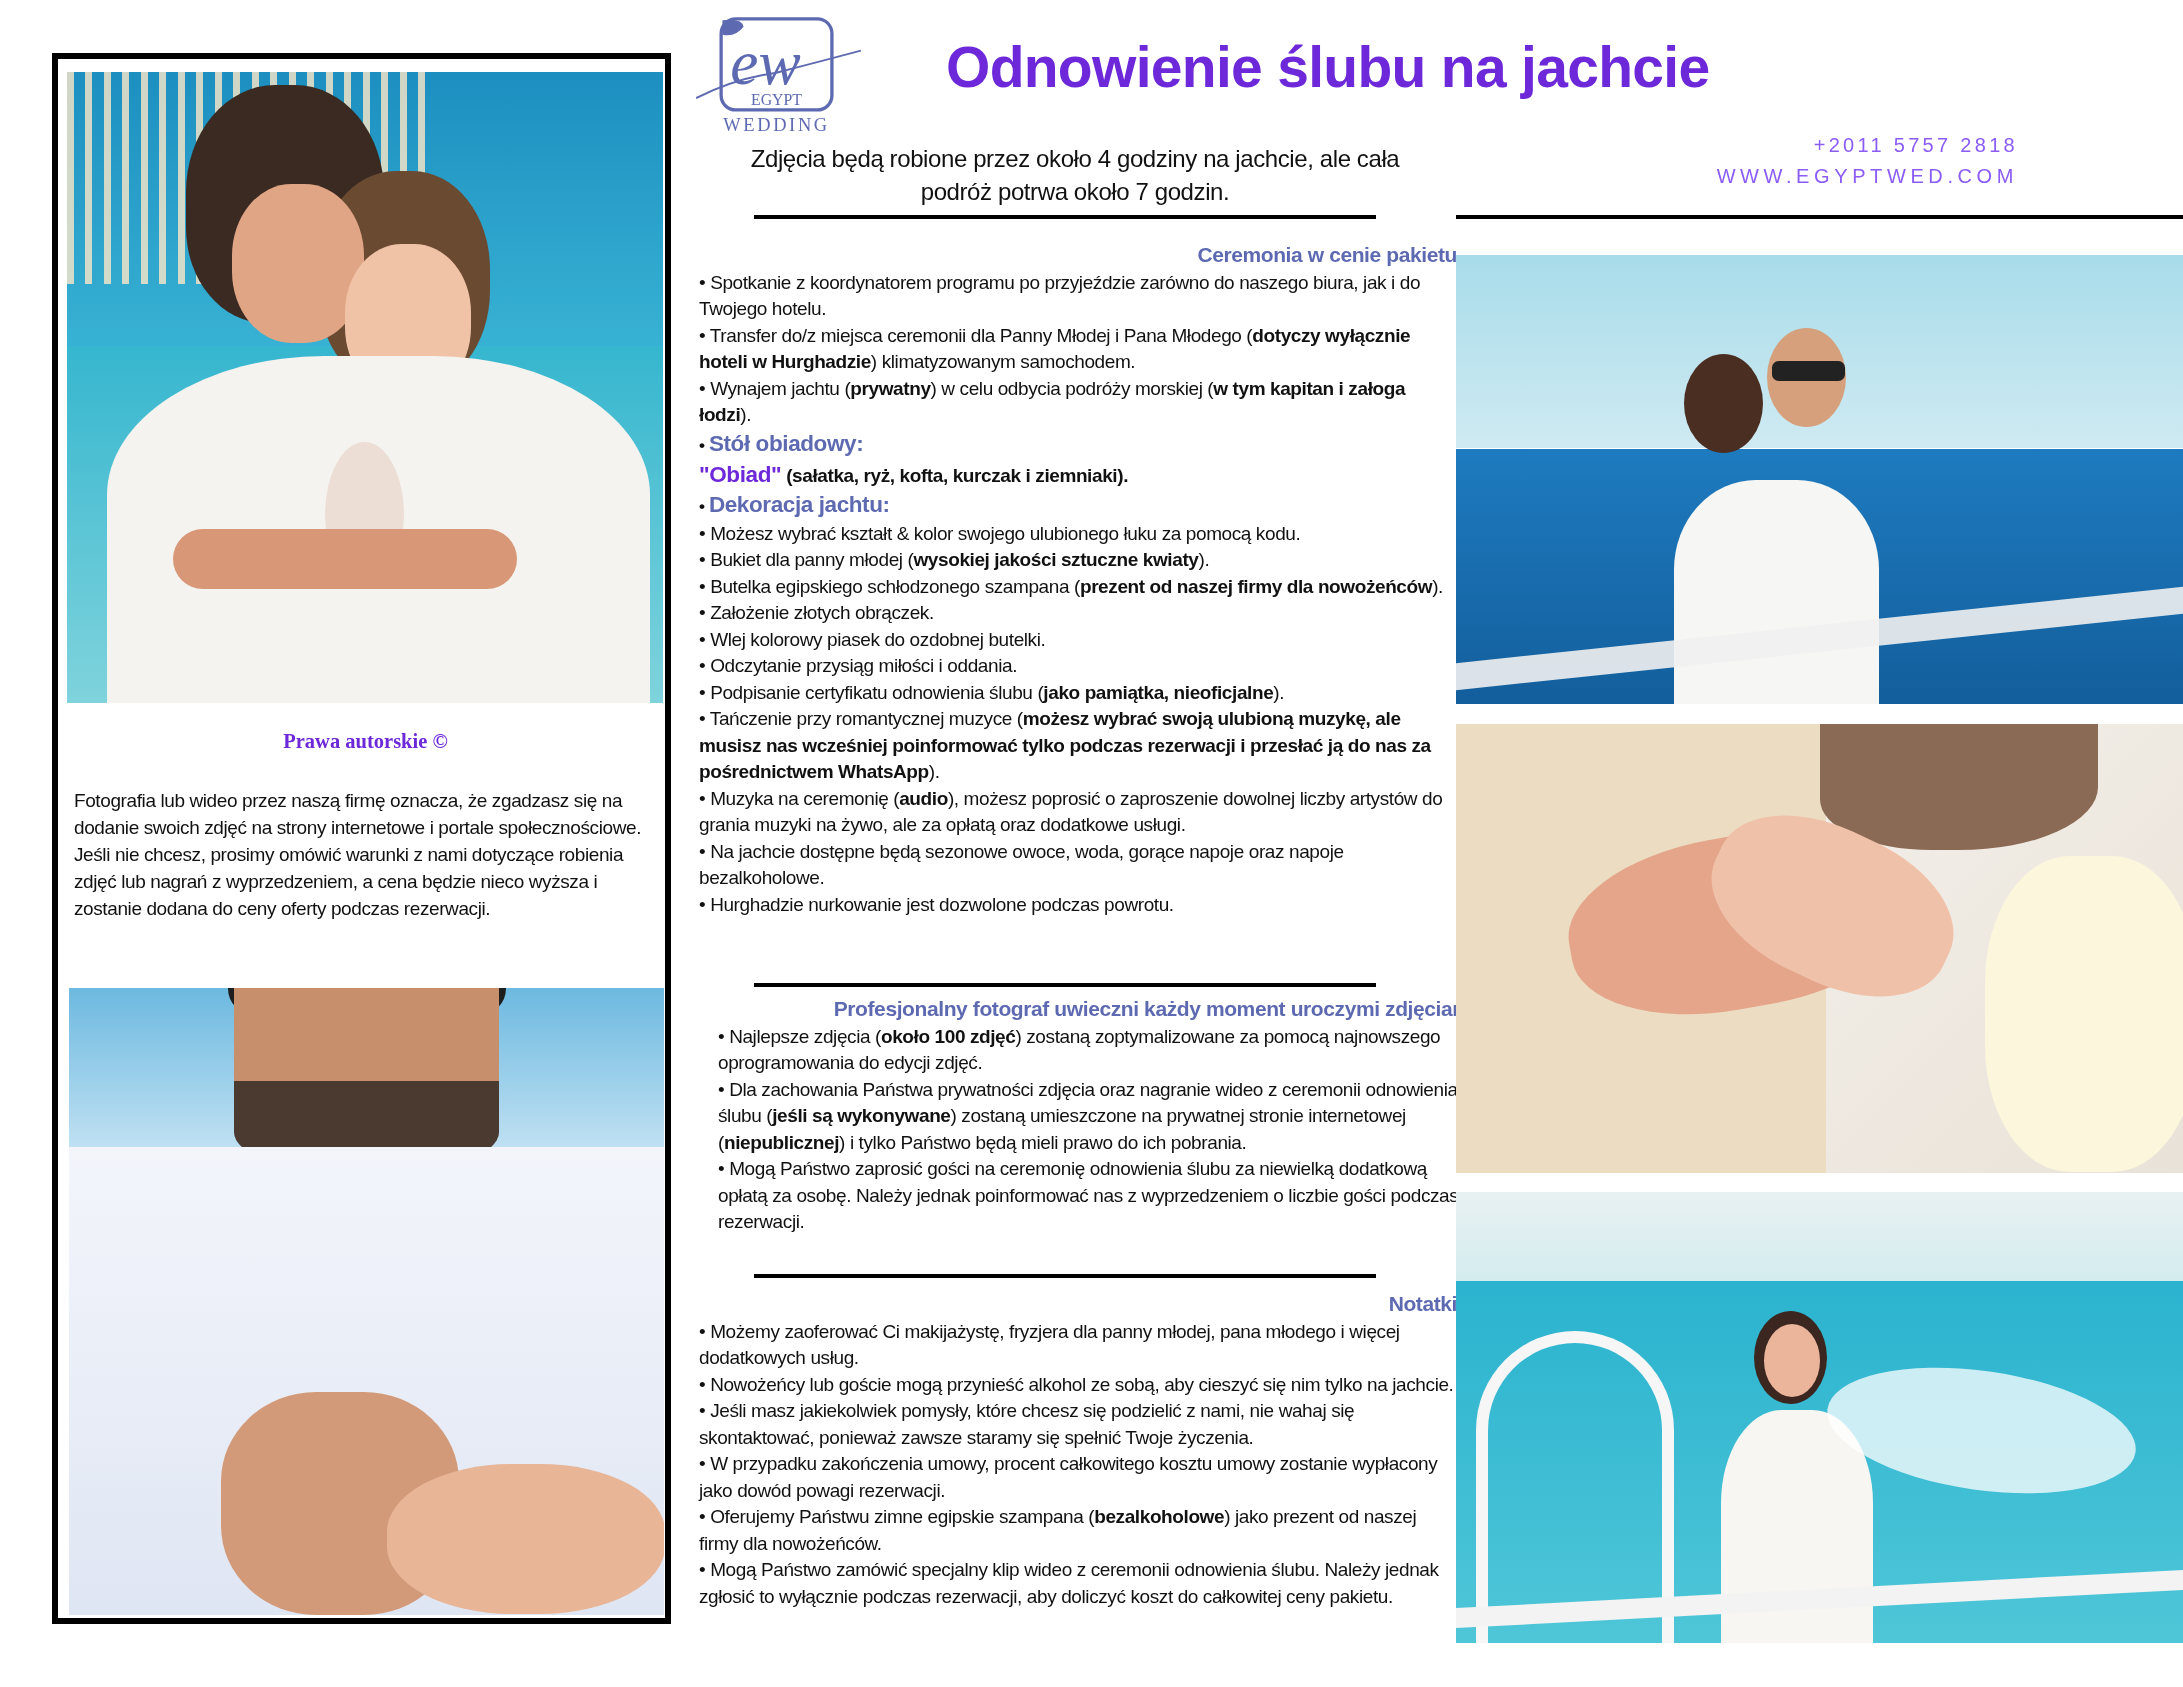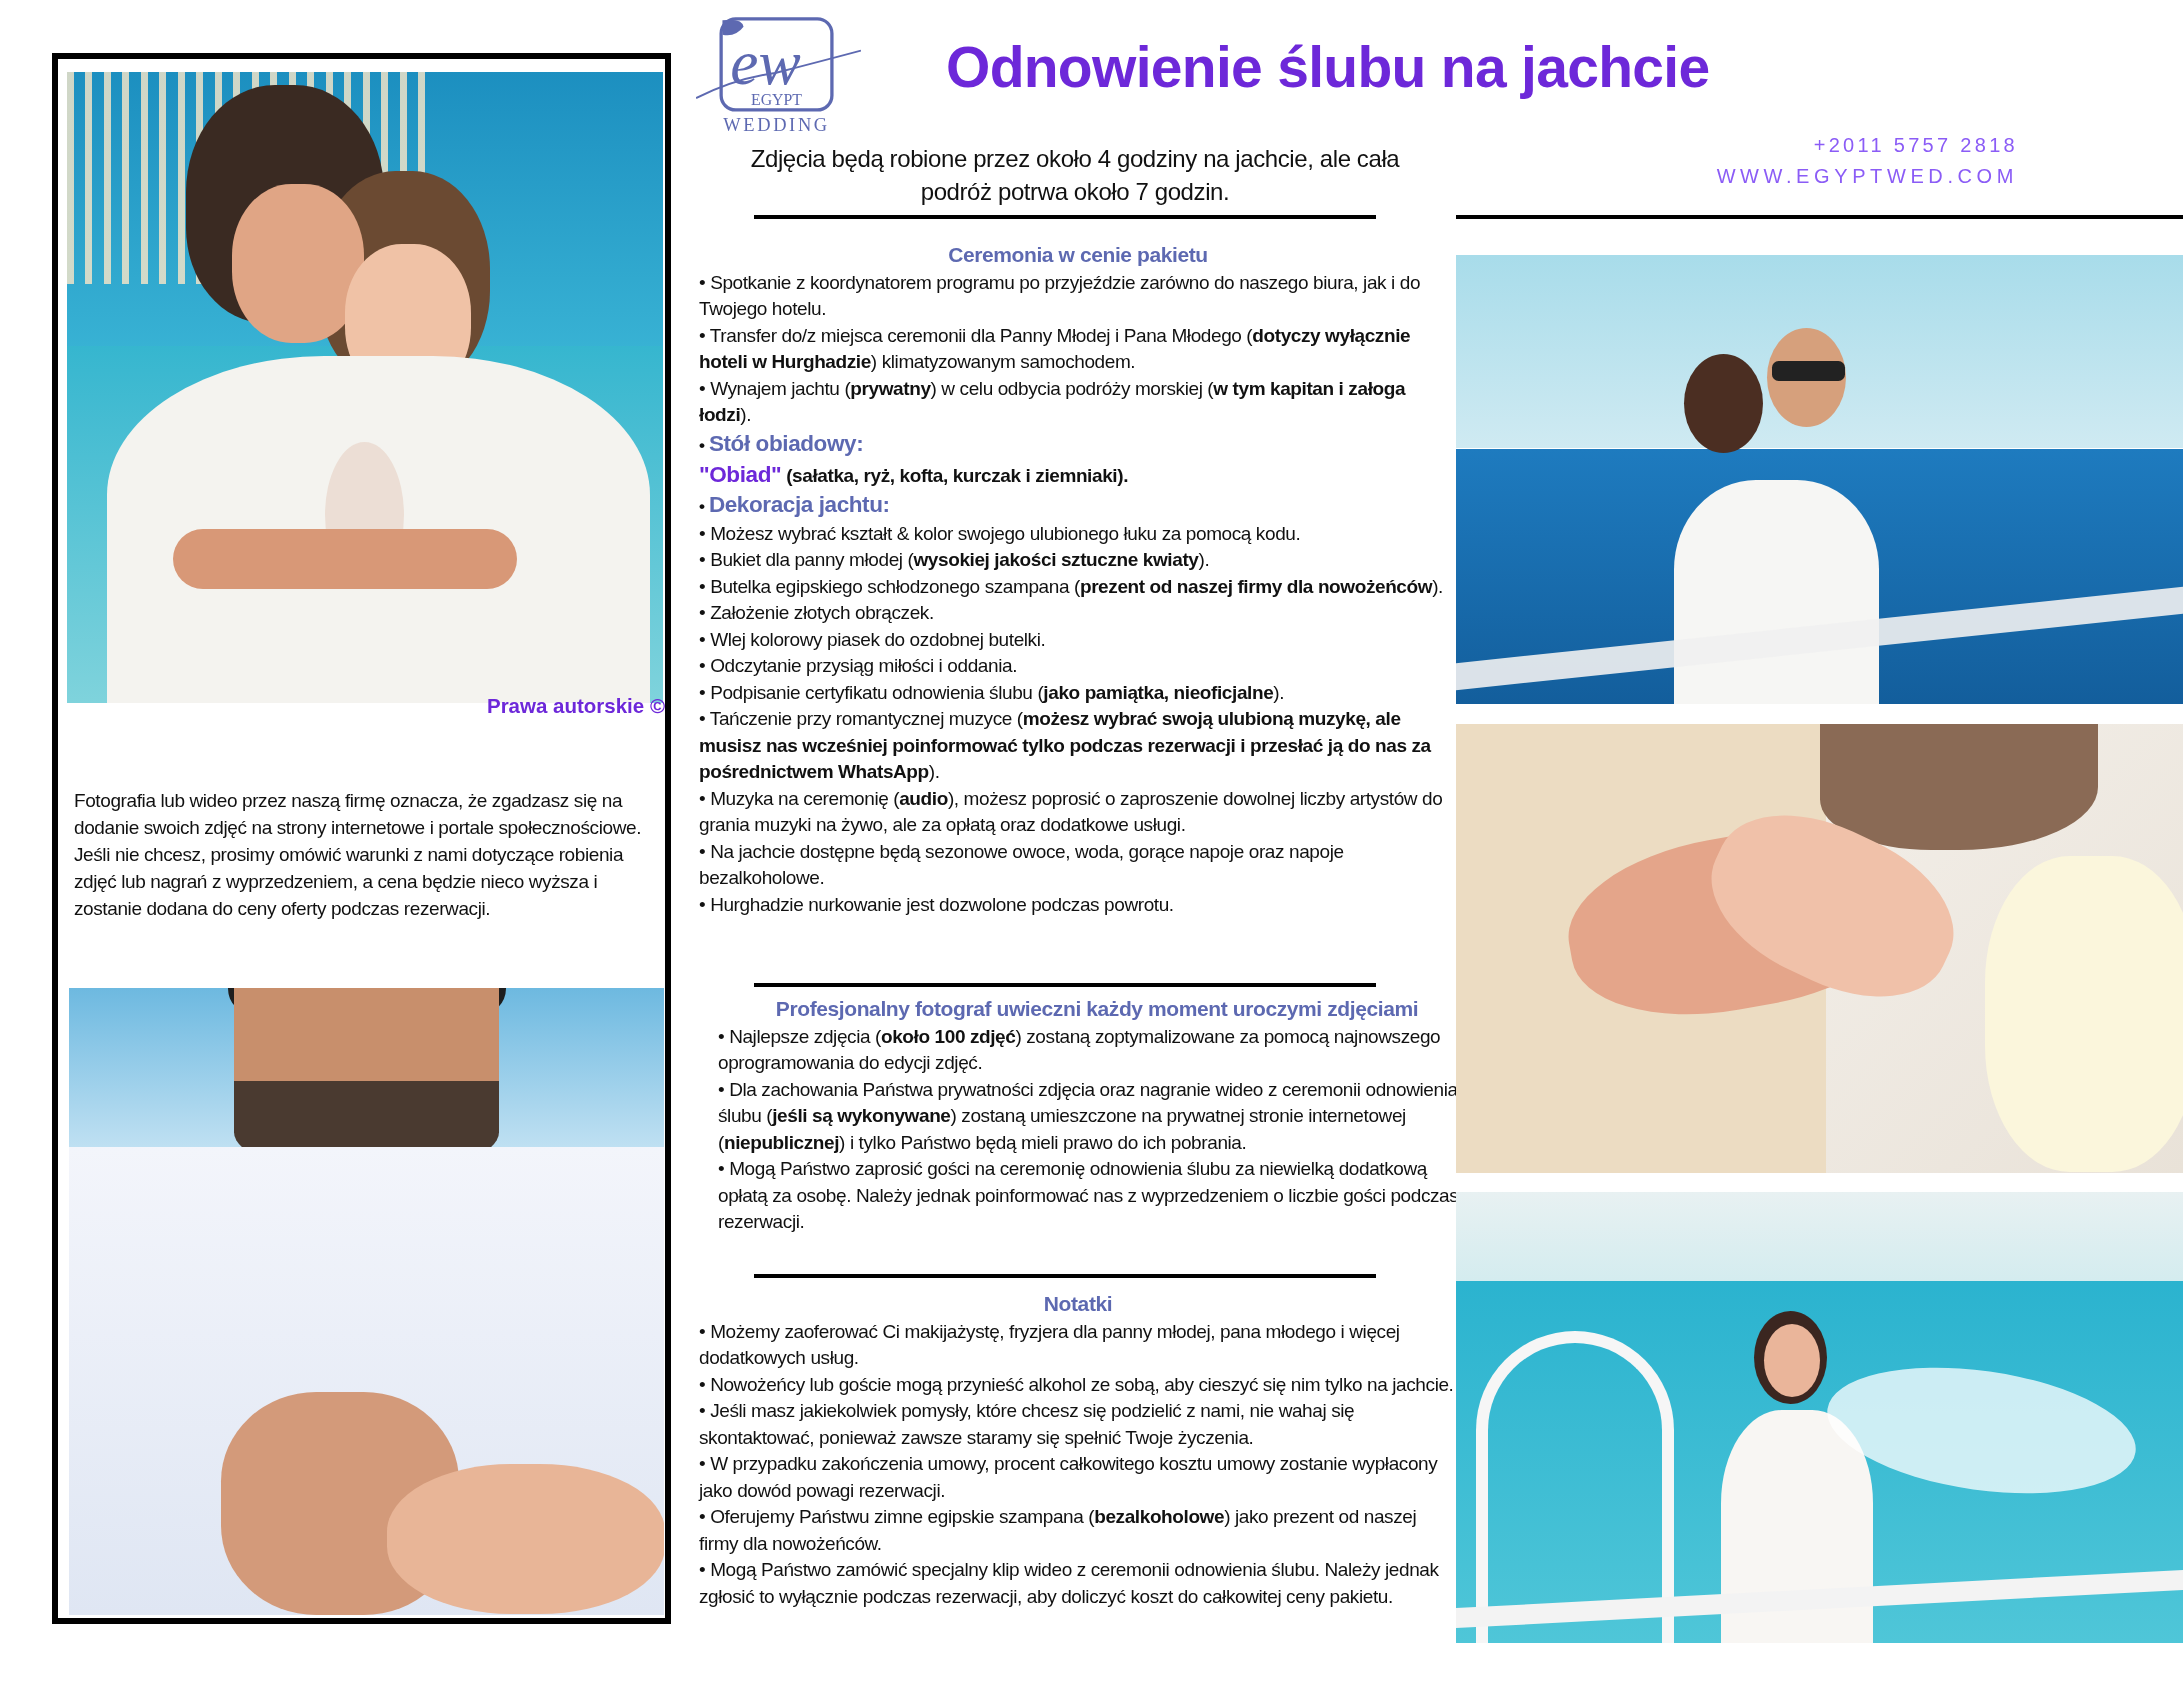--- a/index.html
+++ b/index.html
@@ -14,36 +14,36 @@
   .photo .sky { position:absolute; left:0; right:0; top:0; }
   .photo .sea { position:absolute; left:0; right:0; bottom:0; }
   .photo .fig { position:absolute; }
 
   .ph-tl { left:67px; top:72px; width:596px; height:631px; background:#2fa6c9; }
   .ph-bl { left:69px; top:988px; width:595px; height:627px; background:#e9eef8; }
   .ph-r1 { left:1456px; top:255px; width:727px; height:449px; }
   .ph-r2 { left:1456px; top:724px; width:727px; height:449px; background:#ecdcc2; }
   .ph-r3 { left:1456px; top:1192px; width:727px; height:451px; }
 
-  .copy-title { left:66px; width:599px; top:694px; text-align:right; font-size:20.5px; font-weight:bold; }
+  .copy-title { left:66px; width:599px; top:730px; text-align:center; font-size:20.5px; font-weight:bold;font-family:Liberation Serif, serif; }
   .copy-text { left:74px; width:582px; top:787px; font-size:19px; line-height:27px; letter-spacing:-0.4px; }
 
   
   .logo { left:696px; top:14.6px; width:165px; height:122px; }
   .title { left:946px; width:860px; top:34px; font-size:57px; font-weight:bold; letter-spacing:-0.7px; }
   .subtitle { left:688px; width:774px; top:142px; text-align:center; font-size:24px; font-weight:normal; line-height:33px; letter-spacing:-0.4px; }
   .contact { left:1621px; width:397px; text-align:right; color:#8b5cf6; font-size:20px; letter-spacing:3.3px; }
   .phone { top:134px; }
   .web { top:165px; letter-spacing:4.6px; }
   .rule { background:#000; height:4px; }
 
   
   .col { left:699px; width:758px; font-size:19px; line-height:26.5px; letter-spacing:-0.4px; }
   .col p { margin:0; }
-  .col .h { text-align:center; font-size:21px; font-weight:bold; color:#5d69b1; margin-bottom:1.3px; }
+  .col .h { text-align:right; font-size:21px; font-weight:bold; color:#5d69b1; margin-bottom:1.3px; }
   .col .sub { font-size:22.5px; font-weight:bold; color:#5d69b1; line-height:29px; }
   .col b { font-weight:bold; }
 </style>
 </head>
 <body>
 
 <div class="abs left-box"></div>
 
 <div class="photo ph-tl">
   <div class="sky" style="height:278px;background:linear-gradient(#1c8fc0,#38b2d4);"></div>

